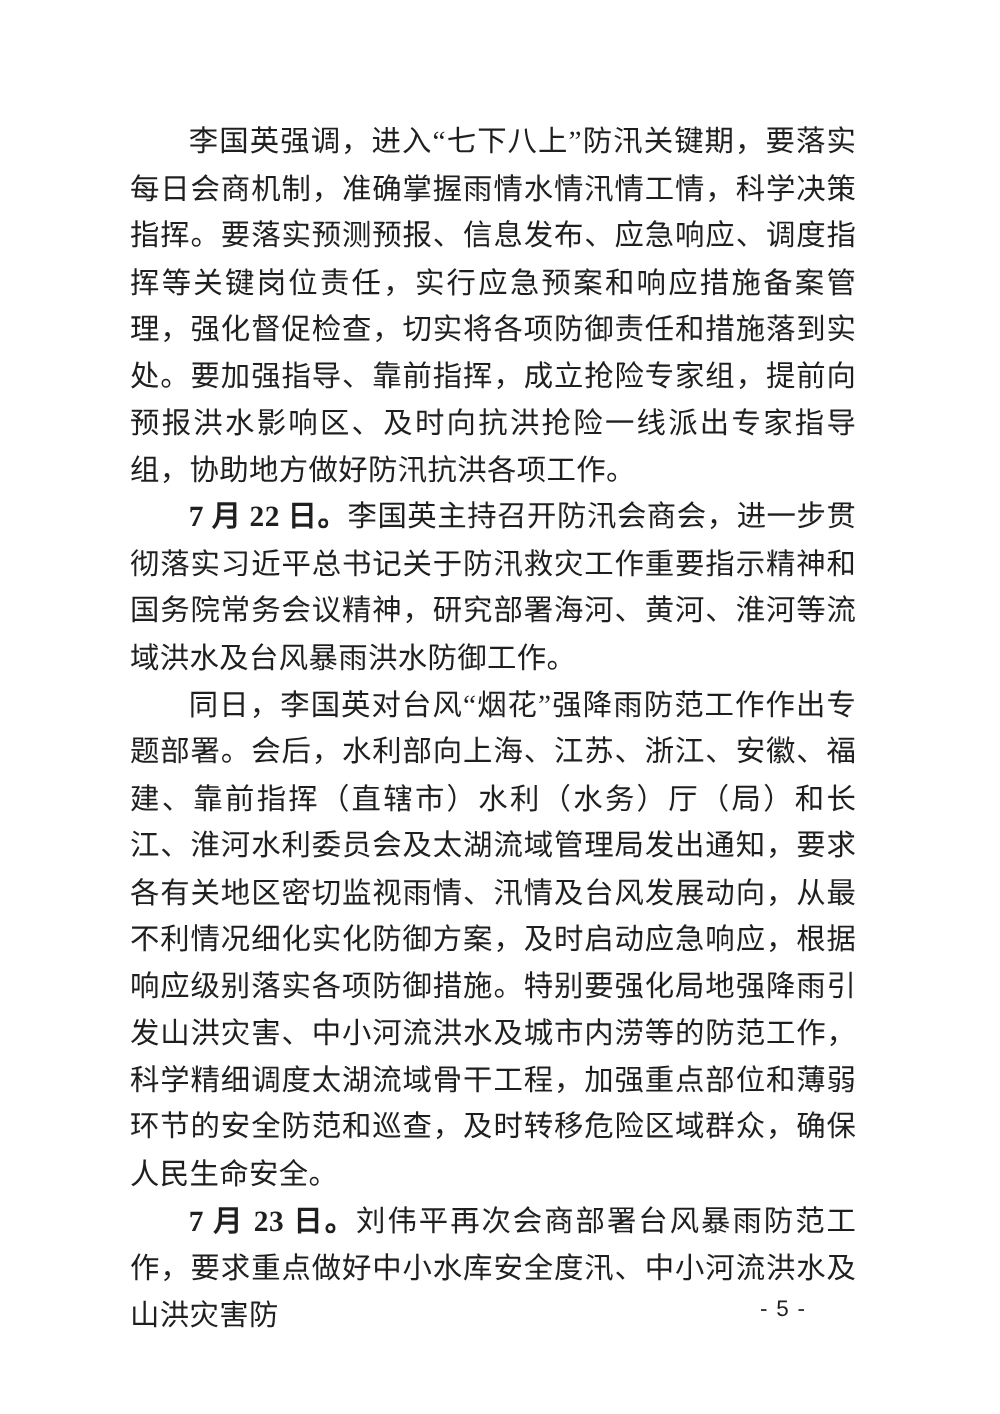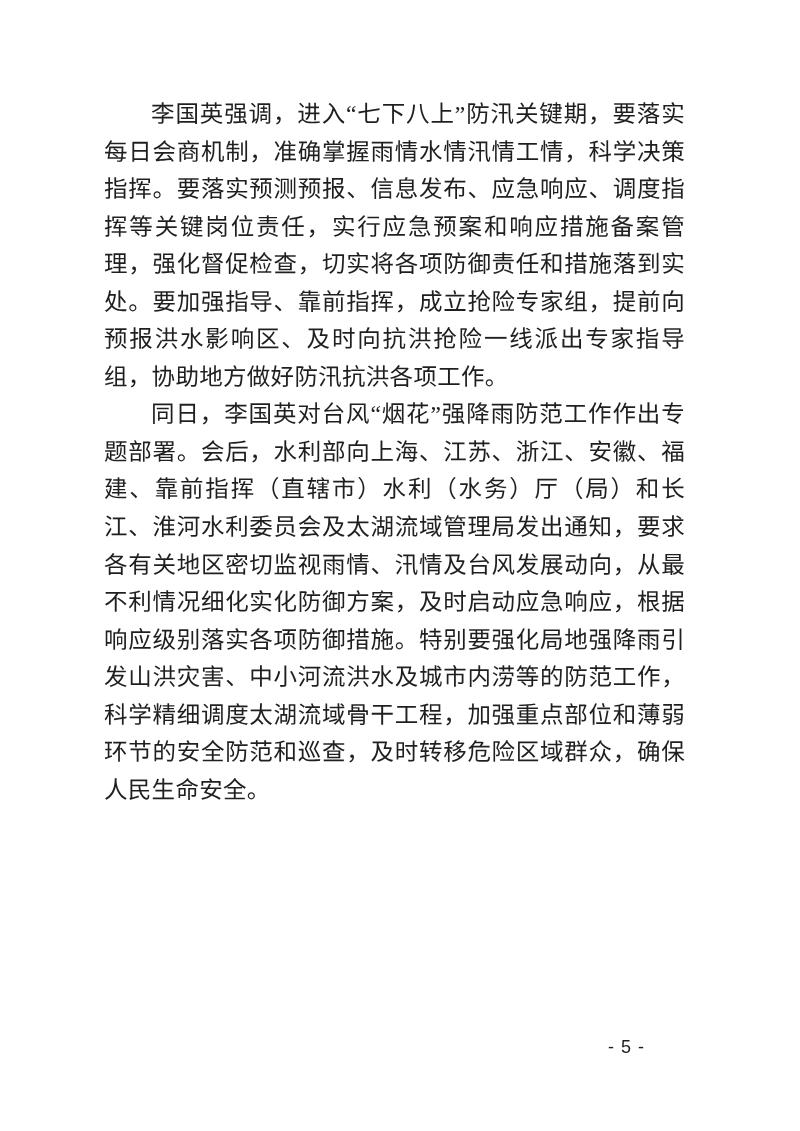--- a/index.html
+++ b/index.html
@@ -48,21 +48,23 @@
 </style>
 </head>
 <body>
 
 <div class="page">
 
   <div class="doc-body">
 
     <p><span class="date"></span><span>李国英强调，进入“七下八上”防汛关键期，要落实每日会商机制，准确掌握雨情水情汛情工情，科学决策指挥。要落实预测预报、信息发布、应急响应、调度指挥等关键岗位责任，实行应急预案和响应措施备案管理，强化督促检查，切实将各项防御责任和措施落到实处。要加强指导、靠前指挥，成立抢险专家组，提前向预报洪水影响区、及时向抗洪抢险一线派出专家指导组，协助地方做好防汛抗洪各项工作。</span></p>
 
+    <p><span class="date">7 月 22 日。</span><span>李国英主持召开防汛会商会，进一步贯彻落实习近平总书记关于防汛救灾工作重要指示精神和国务院常务会议精神，研究部署海河、黄河、淮河等流域洪水及台风暴雨洪水防御工作。</span></p>
 
     <p><span class="date"></span><span>同日，李国英对台风“烟花”强降雨防范工作作出专题部署。会后，水利部向上海、江苏、浙江、安徽、福建、靠前指挥（直辖市）水利（水务）厅（局）和长江、淮河水利委员会及太湖流域管理局发出通知，要求各有关地区密切监视雨情、汛情及台风发展动向，从最不利情况细化实化防御方案，及时启动应急响应，根据响应级别落实各项防御措施。特别要强化局地强降雨引发山洪灾害、中小河流洪水及城市内涝等的防范工作，科学精细调度太湖流域骨干工程，加强重点部位和薄弱环节的安全防范和巡查，及时转移危险区域群众，确保人民生命安全。</span></p>
 
+    <p><span class="date">7 月 23 日。</span><span>刘伟平再次会商部署台风暴雨防范工作，要求重点做好中小水库安全度汛、中小河流洪水及山洪灾害防</span></p>
 
   </div>
 
   <div class="page-number">- 5 -</div>
 
 </div>
 
 </body></html>

